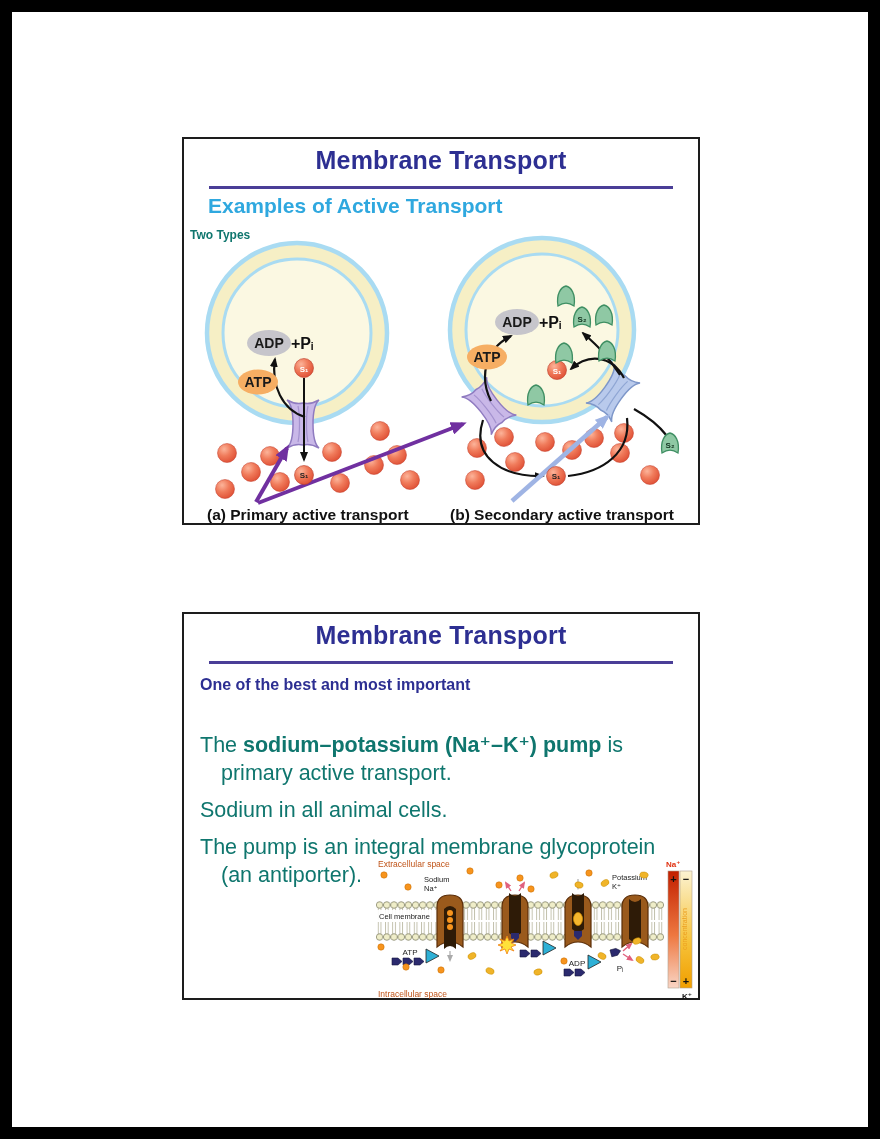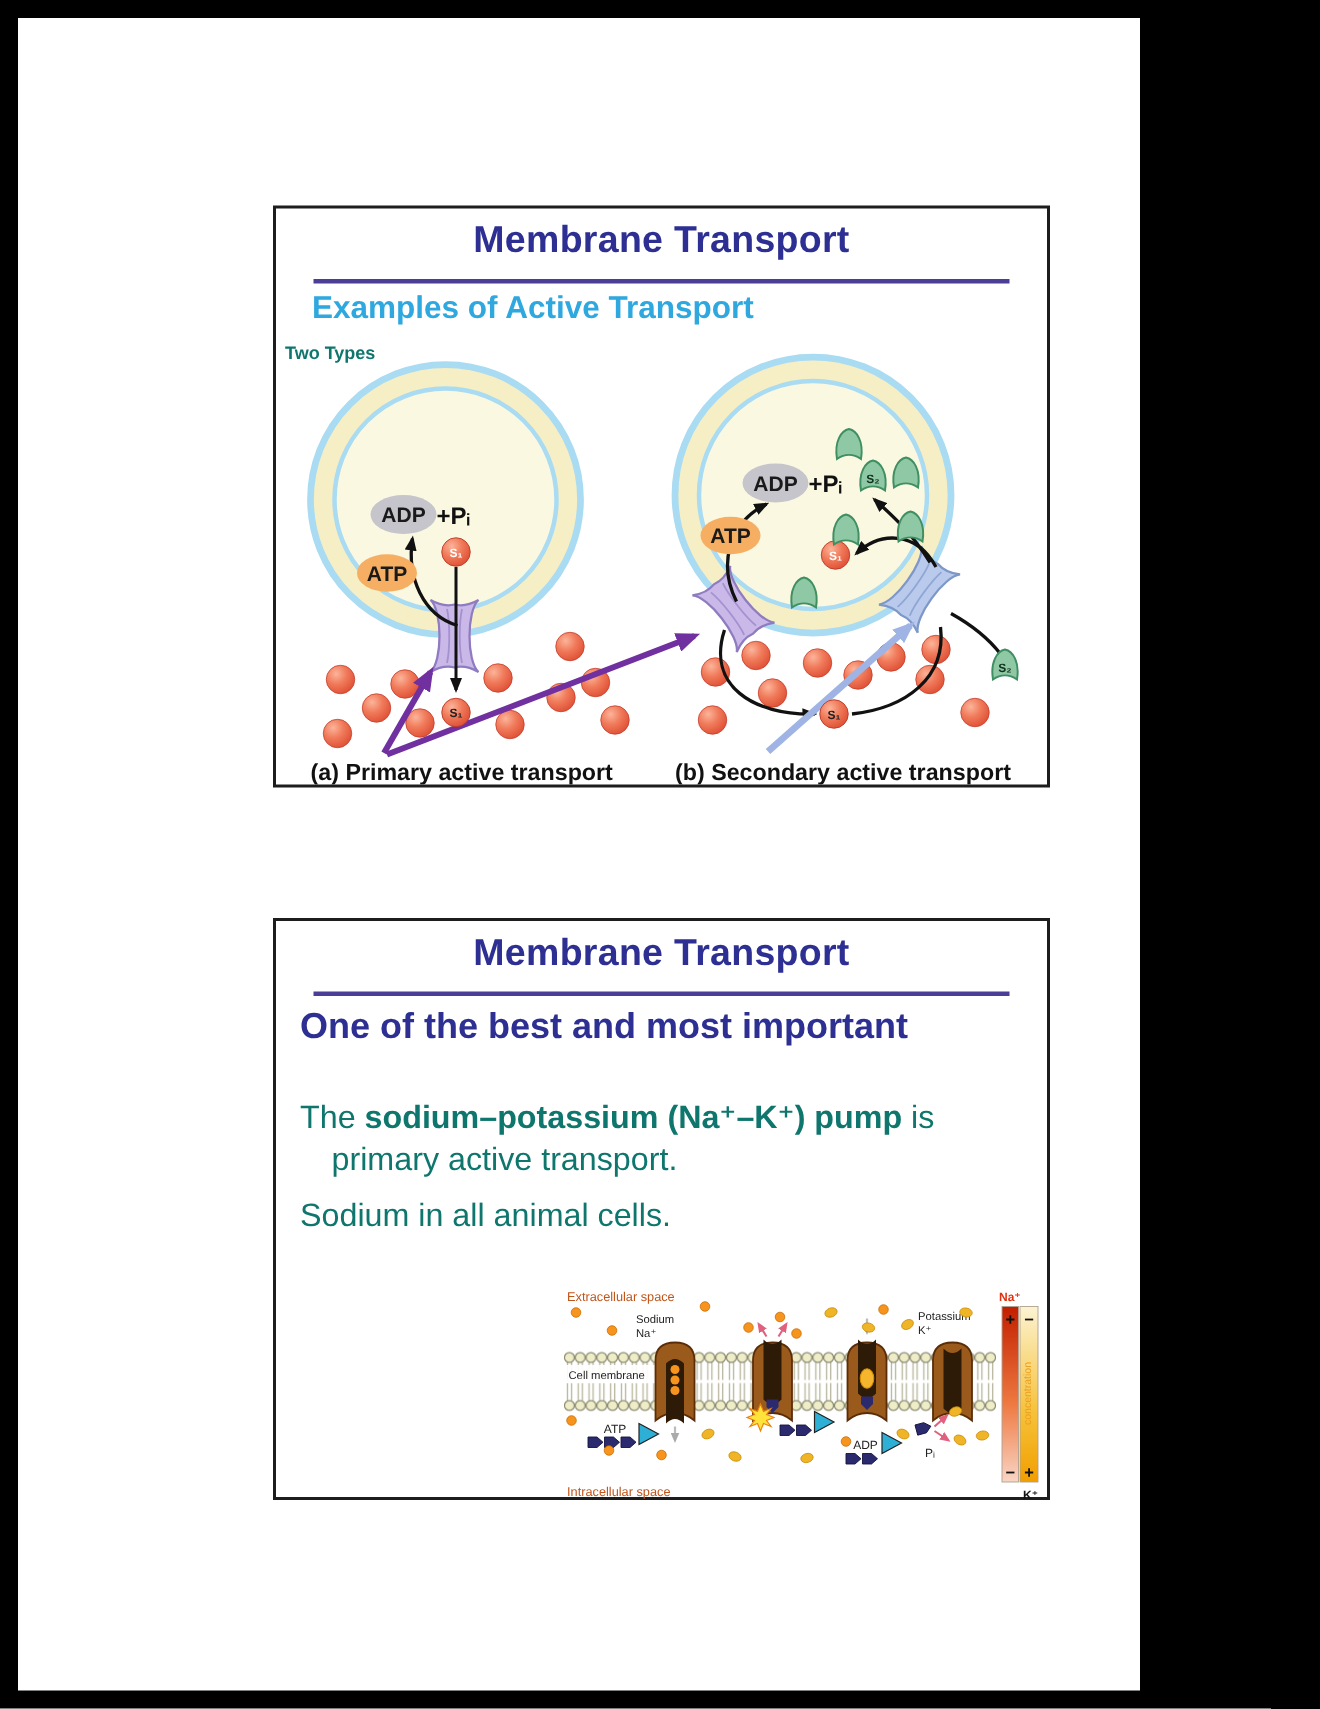--- a/index.html
+++ b/index.html
@@ -1,28 +1,28 @@
 <!DOCTYPE html>
 <html><head>
 <meta charset="utf-8">
 <style>
   html,body{margin:0;padding:0;}
   body{width:880px;height:1139px;background:#000;position:relative;overflow:hidden;
        font-family:"Liberation Sans","DejaVu Sans",sans-serif;}
-  .page{position:absolute;left:12px;top:12px;width:748px;height:1115px;background:#ffffff;}
+  .page{position:absolute;left:12px;top:12px;width:856px;height:1115px;background:#ffffff;}
   .slide{position:absolute;left:170px;width:514px;height:384px;border:2px solid #1d1d1d;background:#fff;}
   #slide1{top:125px;}
   #slide2{top:600px;}
   .slide-title{position:absolute;top:7px;left:0;width:100%;text-align:center;margin:0;
                font-size:25px;font-weight:bold;color:#2d2f92;letter-spacing:0.2px;}
   .title-rule{position:absolute;top:47px;left:25px;width:464px;height:3px;background:#4a3e97;}
   .h-cyan{position:absolute;top:55px;left:24px;margin:0;font-size:21px;font-weight:bold;color:#2fa8df;}
   .h-two{position:absolute;top:89px;left:6px;font-size:12px;font-weight:bold;color:#0f766e;}
   .diagram1{position:absolute;left:0;top:86px;width:514px;height:298px;}
-  .heading2{position:absolute;top:57px;left:16px;font-size:24px;font-weight:bold;color:#2d2f92;line-height:27px;width:492px;}
+  .heading2{position:absolute;top:57px;left:16px;font-size:16px;font-weight:bold;color:#2d2f92;line-height:27px;width:492px;}
   .heading2 .l2{padding-left:22px;}
   .body2{position:absolute;top:117px;left:16px;width:494px;font-size:21.5px;color:#0f766e;line-height:28px;}
   .body2 p{margin:0 0 9px 0;}
   .body2 .ind{padding-left:21px;}
   .pump{position:absolute;left:190px;top:243px;width:328px;height:144px;}
   svg text{font-family:"Liberation Sans","DejaVu Sans",sans-serif;}
 </style>
 </head>
 <body>
 
@@ -187,20 +187,22 @@
     <div class="title-rule"></div>
 
     <div class="heading2">
       <div class="l1">One of the best and most important</div>
     </div>
 
     <div class="body2">
       <p><span>The </span><b>sodium–potassium (Na⁺–K⁺) pump</b><span> is</span><br>
         <span class="ind">primary active transport.</span></p>
       <p>Sodium in all animal cells.</p>
+      <p><span>The pump is an integral membrane glycoprotein</span><br>
+        <span class="ind">(an antiporter).</span></p>
     </div>
 
     <svg class="pump" viewBox="0 0 328 144">
       <defs>
         <pattern id="lipid" x="2" y="44" width="7.2" height="40" patternUnits="userSpaceOnUse">
           <line x1="2.3" y1="7" x2="2.3" y2="19" stroke="#b9b7a0" stroke-width="0.9"></line>
           <line x1="5" y1="7" x2="5" y2="19" stroke="#b9b7a0" stroke-width="0.9"></line>
           <line x1="2.3" y1="21" x2="2.3" y2="33" stroke="#b9b7a0" stroke-width="0.9"></line>
           <line x1="5" y1="21" x2="5" y2="33" stroke="#b9b7a0" stroke-width="0.9"></line>
           <circle cx="3.6" cy="4" r="3.3" fill="#efedc8" stroke="#8a8a70" stroke-width="0.8"></circle>

